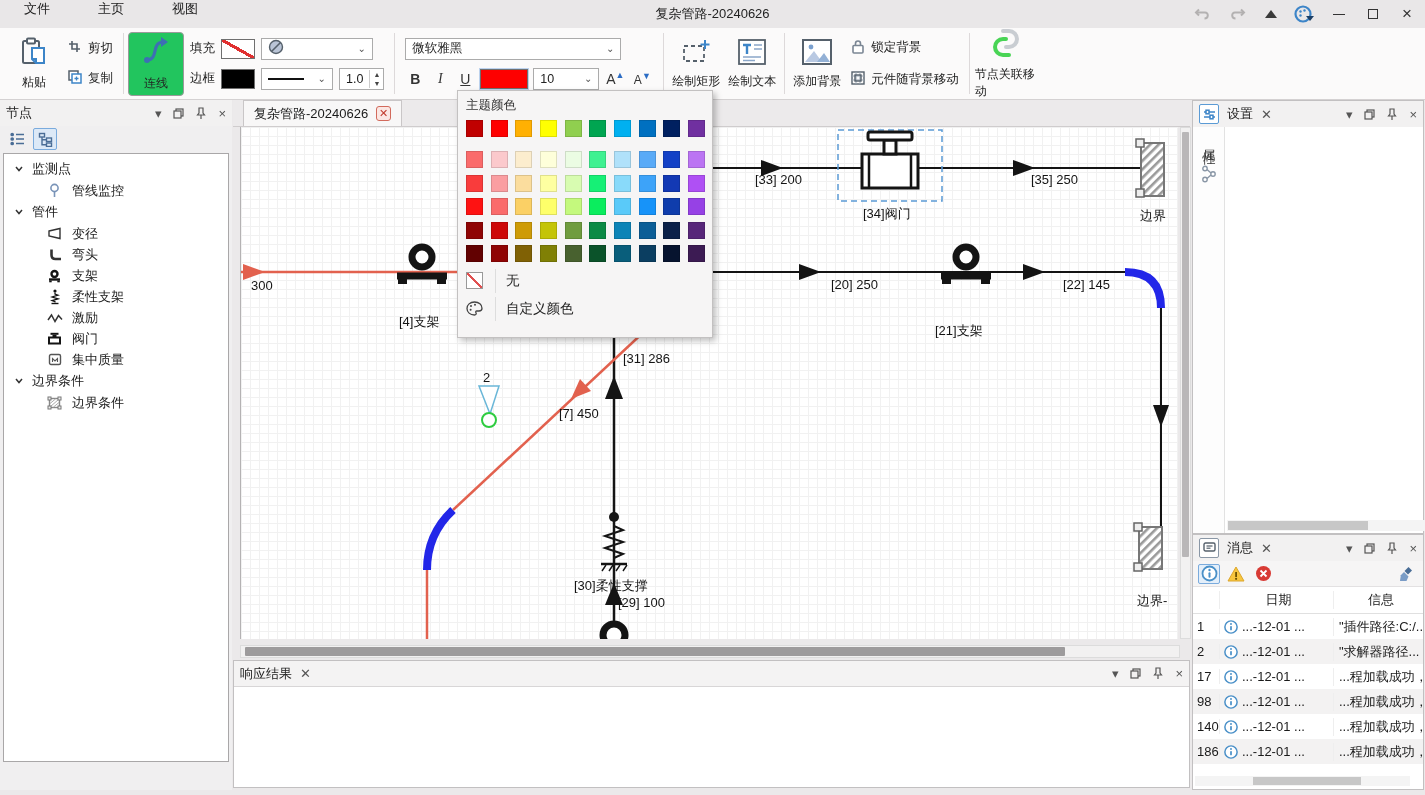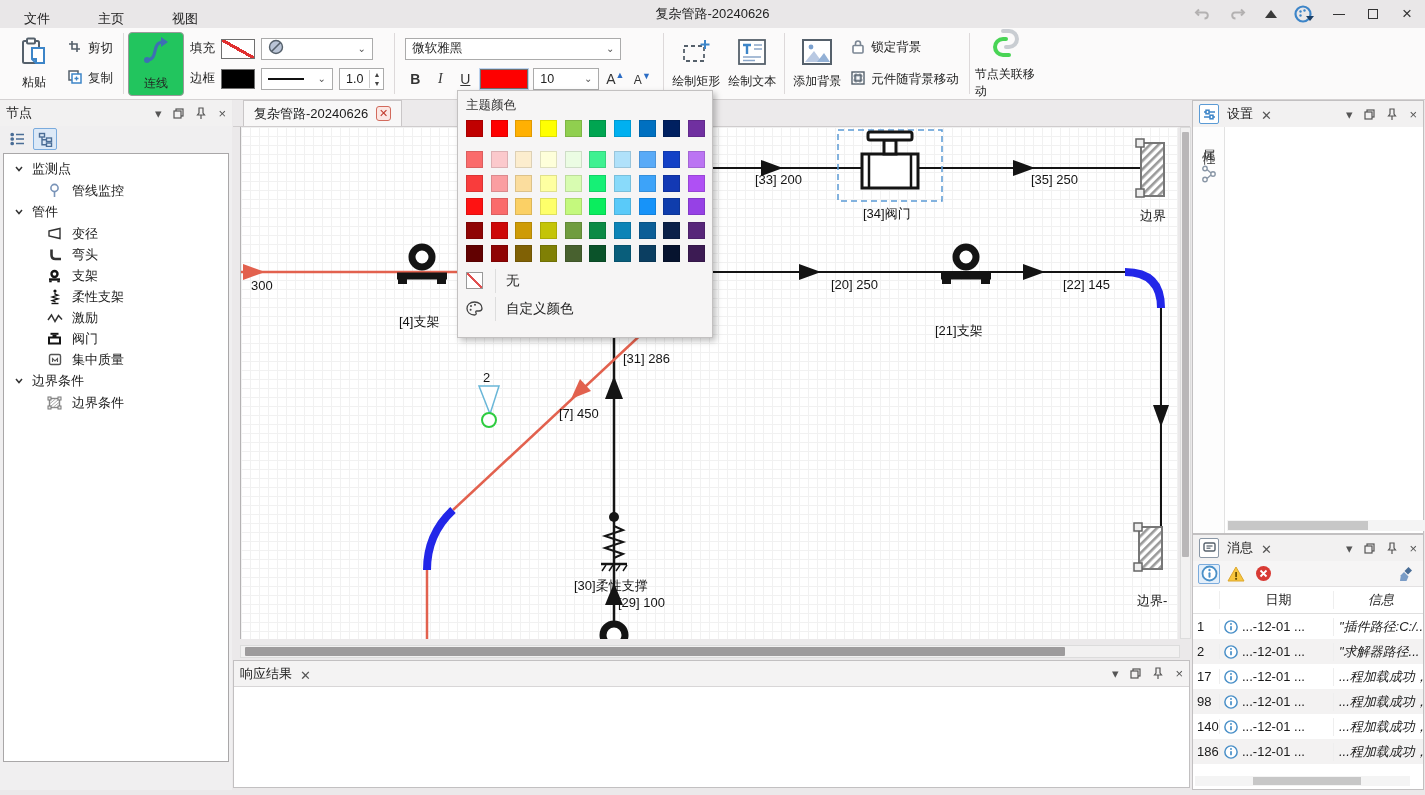--- a/index.html
+++ b/index.html
@@ -1,21 +1,21 @@
 <!DOCTYPE html>
 <html><head>
 <meta charset="utf-8">
 <style>
   * { margin:0; padding:0; box-sizing:border-box; }
   html,body { width:1425px; height:795px; overflow:hidden; }
   body { font-family:"Liberation Sans","DejaVu Sans",sans-serif; background:#ebe9ea; position:relative; font-size:13px; color:#1a1a1a; }
 
   
   .titlebar { position:absolute; left:0; top:0; width:1425px; height:28px; background:#e9e7e8; display:flex; align-items:stretch; }
-  .menus { display:flex; align-items:flex-end; }
+  .menus { display:flex; align-items:flex-start; }
   .menus.dark { background:#dcdadb; }
   .menu-item { padding:0 24px; display:flex; align-items:center; font-size:13px; color:#222; cursor:default; }
   .menu-item.active { color:#1d5fbf; box-shadow: inset 0 -3px 0 #2b6cc4; }
   .titlebar .title { position:absolute; left:0; right:0; top:0; height:28px; display:flex; align-items:center; justify-content:center; font-size:13px; color:#222; pointer-events:none; }
   .tb-icons { position:absolute; right:4px; top:0; height:28px; display:flex; align-items:center; gap:6px; }
   .tb-ic { width:28px; height:24px; display:flex; align-items:center; justify-content:center; color:#333; font-size:14px; }
   .maxbox { width:10px; height:10px; border:1.5px solid #333; display:inline-block; }
   .minline { width:12px; height:0; border-top:1.5px solid #333; display:inline-block; }
 
   
@@ -46,21 +46,21 @@
   .cp-title { font-size:12.5px; color:#333; margin-bottom:6px; }
   .color-row { display:flex; width:239px; justify-content:space-between; margin-bottom:6.5px; }
   .color-row.main { margin-bottom:14px; }
   .color-swatch { width:17px; height:17px; box-shadow:inset 0 0 0 1px rgba(0,0,0,.12); }
   .cp-item { display:flex; align-items:center; height:24px; gap:12px; margin-top:4px; font-size:13.5px; color:#222; }
   .cp-item .lblzone { border-left:1px solid #ddd; padding-left:10px; height:24px; display:flex; align-items:center; }
   .none-swatch { width:17px; height:17px; border:1px solid #999; background:linear-gradient(to top right, #fff 45%, #e05050 45%, #e05050 55%, #fff 55%); }
 
   
   .panel-hdr { height:26px; display:flex; align-items:center; padding:0 6px; font-size:13px; color:#222; background:#f2f1f1; }
-  .hdr-tab { display:flex; align-items:flex-end; gap:8px; }
+  .hdr-tab { display:flex; align-items:center; gap:8px; }
   .hdr-x { color:#555; font-size:13px; }
   .hdr-icons { margin-left:auto; display:flex; align-items:center; gap:12px; color:#555; }
   .hdr-icons span { display:flex; align-items:center; }
   .lead-ic { width:20px; height:20px; border:1px solid #5b9bd5; background:#fff; border-radius:2px; display:flex; align-items:center; justify-content:center; margin-right:8px; }
 
   
   .left-panel { position:absolute; left:0; top:100px; width:232px; height:690px; background:#f0eff0; }
   .lp-toolbar { height:26px; display:flex; align-items:center; gap:4px; padding:0 5px; }
   .tool-toggle { width:24px; height:22px; display:flex; align-items:center; justify-content:center; border:1px solid transparent; border-radius:2px; }
   .tool-toggle.on { border-color:#7aabdd; background:#dce9f7; }
@@ -108,21 +108,21 @@
   
   .msg-panel { position:absolute; left:1192px; top:534px; width:232px; height:256px; background:#fff; border:1px solid #c2c0c1; }
   .msg-toolbar { height:26px; display:flex; align-items:center; gap:5px; padding:0 5px; background:#f6f5f5; border-bottom:1px solid #e3e1e2; }
   .msg-tbtn { width:22px; height:20px; display:flex; align-items:center; justify-content:center; border:1px solid transparent; border-radius:2px; }
   .msg-tbtn.on { border-color:#7aabdd; background:#e4effa; }
   .msg-tbtn.right { margin-left:auto; }
   .msg-table { position:absolute; left:0; top:52px; right:0; bottom:18px; overflow:hidden; font-size:13px; }
   .msg-head { display:flex; height:27px; align-items:center; border-bottom:1px solid #e0e0e0; }
   .c-num { width:26px; padding-left:4px; flex:none; }
   .c-date { width:114px; flex:none; display:flex; align-items:center; gap:4px; padding-left:4px; border-left:1px solid #eee; overflow:hidden; white-space:nowrap; }
-  .c-info { flex:1; padding-left:5px; border-left:1px solid #eee; overflow:hidden; white-space:nowrap;font-style:italic; }
+  .c-info { flex:1; padding-left:5px; border-left:1px solid #eee; overflow:hidden; white-space:nowrap; }
   .msg-head .c-date, .msg-head .c-info { justify-content:center; text-align:center; display:flex; }
   .msg-row { display:flex; height:25px; align-items:center; }
   .msg-row.alt { background:#f3f2f2; }
   .info-ic { display:flex; }
   .msg-hscroll { position:absolute; left:2px; bottom:3px; width:215px; height:10px; background:#f4f4f4; }
   .msg-hscroll .thumb { position:absolute; left:58px; top:1px; width:108px; height:8px; background:#c7c7c7; }
 </style>
 </head>
 <body>
 

